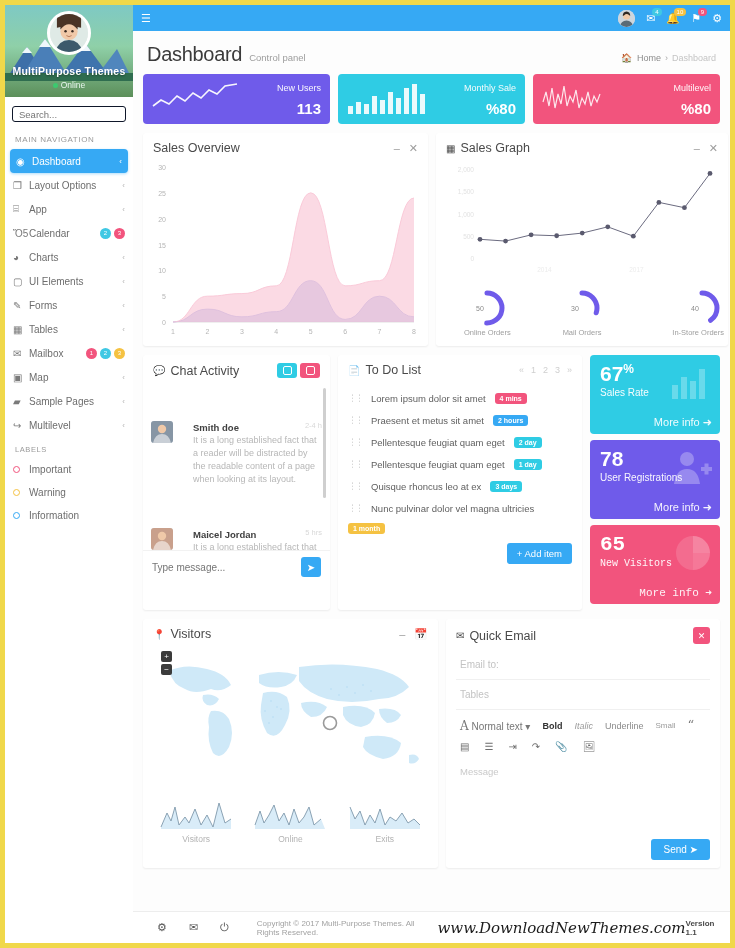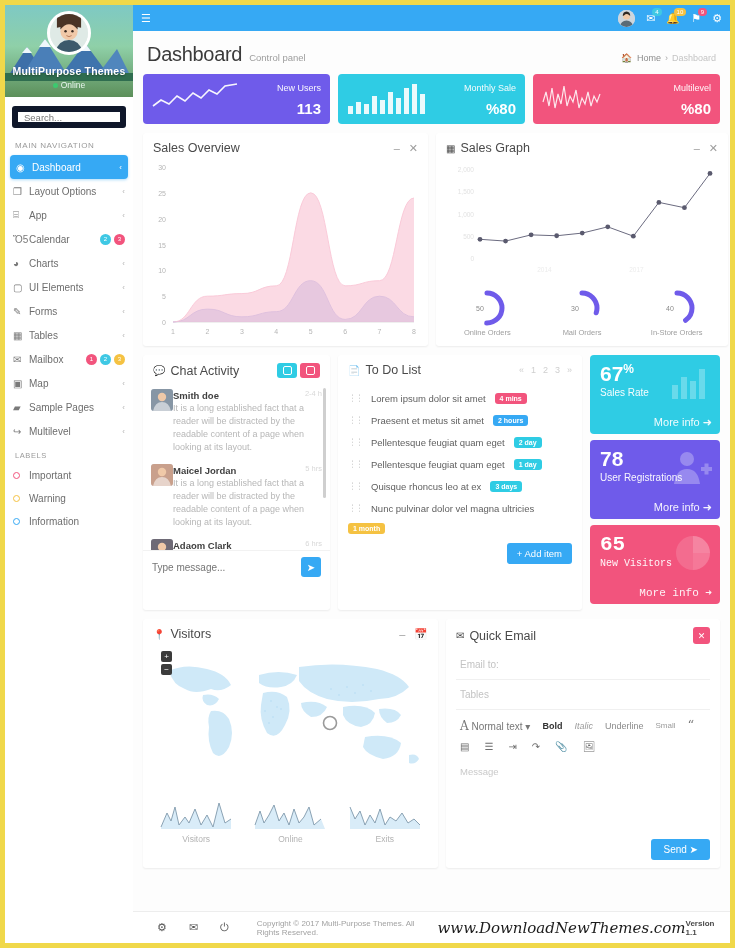--- a/index.html
+++ b/index.html
@@ -34,22 +34,22 @@
   .profile-status {
     position: absolute; bottom: 7px; width: 100%; text-align: center;
     color: #e9f6ef; font-size: 8.5px;
   }
   .profile-status .dot {
     display: inline-block; width: 5px; height: 5px; border-radius: 50%;
     background: #3cc96f; margin-right: 3px; vertical-align: middle;
   }
   .search-wrap { padding: 9px 7px 7px 7px; }
   .search-box {
-    display: flex; align-items: center; border: 6px solid #0f172a;
-    border-radius: 3px; height: 22px; padding: 0 6px; background: #fff;
+    display: flex; align-items: center; border: 1px solid #0f172a;
+    border-radius: 3px; height: 16px; padding: 0 6px; background: #fff;
   }
   .search-box input {
     border: 0; outline: 0; flex: 1; font-size: 9.5px; color: #9b9b9b;
     font-family: "Liberation Sans", sans-serif; background: transparent;
   }
   .search-box .sicon { color: #9b9b9b; font-size: 10px; }
   .nav-head {
     font-size: 8px; color: #9a9a9a; letter-spacing: .6px;
     padding: 6px 10px 5px 10px; text-transform: uppercase;
   }
@@ -121,21 +121,21 @@
   .panel-tools span { cursor: pointer; }
 
   .pager { margin-left: auto; display: flex; gap: 7px; font-size: 9px; color: #cfcfcf; }
   .pager span { cursor: pointer; }
 
   
   .chat-toggle { margin-left: auto; display: flex; gap: 3px; }
   .ctg { width: 20px; height: 15px; border-radius: 3px; display:flex; align-items:center; justify-content:center; }
   .ctg i { display: block; width: 9px; height: 9px; border: 1.5px solid #fff; border-radius: 2px; }
   .chat-list { padding: 2px 8px 0 8px; height: 168px; overflow: hidden; position: relative; }
-  .chat-item { display: flex; gap: 0; padding: 5px 0; }
+  .chat-item { display: flex; gap: 20px; padding: 5px 0; margin-top: 32px; }
   .chat-av { width: 22px; height: 22px; border-radius: 3px; flex: 0 0 22px; overflow: hidden; background: #d9dde2; }
   .chat-body { flex: 1; min-width: 0; }
   .chat-name { font-size: 9.5px; font-weight: bold; color: #3f3f3f; }
   .chat-time { float: right; font-size: 7.5px; color: #d8d8d8; font-weight: normal; }
   .chat-text { font-size: 9px; color: #b7b7b7; line-height: 1.45; margin-top: 1px; }
   .chat-scroll { position: absolute; right: 4px; top: 6px; width: 3px; height: 110px; background: #cfcfcf; border-radius: 2px; }
   .chat-foot { display: flex; align-items: center; padding: 6px 9px 9px 9px; gap: 6px; border-top: 1px solid #f2f2f2; }
   .chat-foot input {
     flex: 1; border: 0; outline: 0; font-size: 10px; color: #b9b9b9;
     font-family: "Liberation Sans", sans-serif;
@@ -467,21 +467,21 @@
             </svg>
           <div style="display:flex;padding:2px 4px 8px 4px" id="donut-row">
               <div style="flex: 1 1 0%; text-align: center;"><svg width="44" height="40" viewBox="0 0 44 40">
                   <circle cx="22" cy="20" r="15" fill="none" stroke="#6f5bea" stroke-width="5" stroke-linecap="round" stroke-dasharray="47.12388980384689 47.12388980384689" transform="rotate(-90 22 20)"></circle>
                   <text x="15" y="23" font-size="7" fill="#8a8a8a" text-anchor="middle" font-family="Liberation Sans">50</text>
                 </svg><div style="font-size:7.5px;color:#9e9e9e;margin-top:-2px">Online Orders</div></div>
               <div style="flex: 1 1 0%; text-align: center;"><svg width="44" height="40" viewBox="0 0 44 40">
                   <circle cx="22" cy="20" r="15" fill="none" stroke="#6f5bea" stroke-width="5" stroke-linecap="round" stroke-dasharray="28.274333882308134 65.97344572538566" transform="rotate(-90 22 20)"></circle>
                   <text x="15" y="23" font-size="7" fill="#8a8a8a" text-anchor="middle" font-family="Liberation Sans">30</text>
                 </svg><div style="font-size:7.5px;color:#9e9e9e;margin-top:-2px">Mail Orders</div></div>
-              <div style="flex: 1 1 0%; text-align: center;"><svg width="44" height="40" viewBox="0 0 44 40">
+              <div style="flex: 1 1 0%; text-align: right;"><svg width="44" height="40" viewBox="0 0 44 40">
                   <circle cx="22" cy="20" r="15" fill="none" stroke="#6f5bea" stroke-width="5" stroke-linecap="round" stroke-dasharray="37.69911184307752 56.54866776461627" transform="rotate(-90 22 20)"></circle>
                   <text x="15" y="23" font-size="7" fill="#8a8a8a" text-anchor="middle" font-family="Liberation Sans">40</text>
                 </svg><div style="font-size:7.5px;color:#9e9e9e;margin-top:-2px">In-Store Orders</div></div>
             </div>
         </div>
       </div>
 
       <div class="row" style="margin-top:9px">
 
         <div class="panel" style="flex:0 0 187px">

